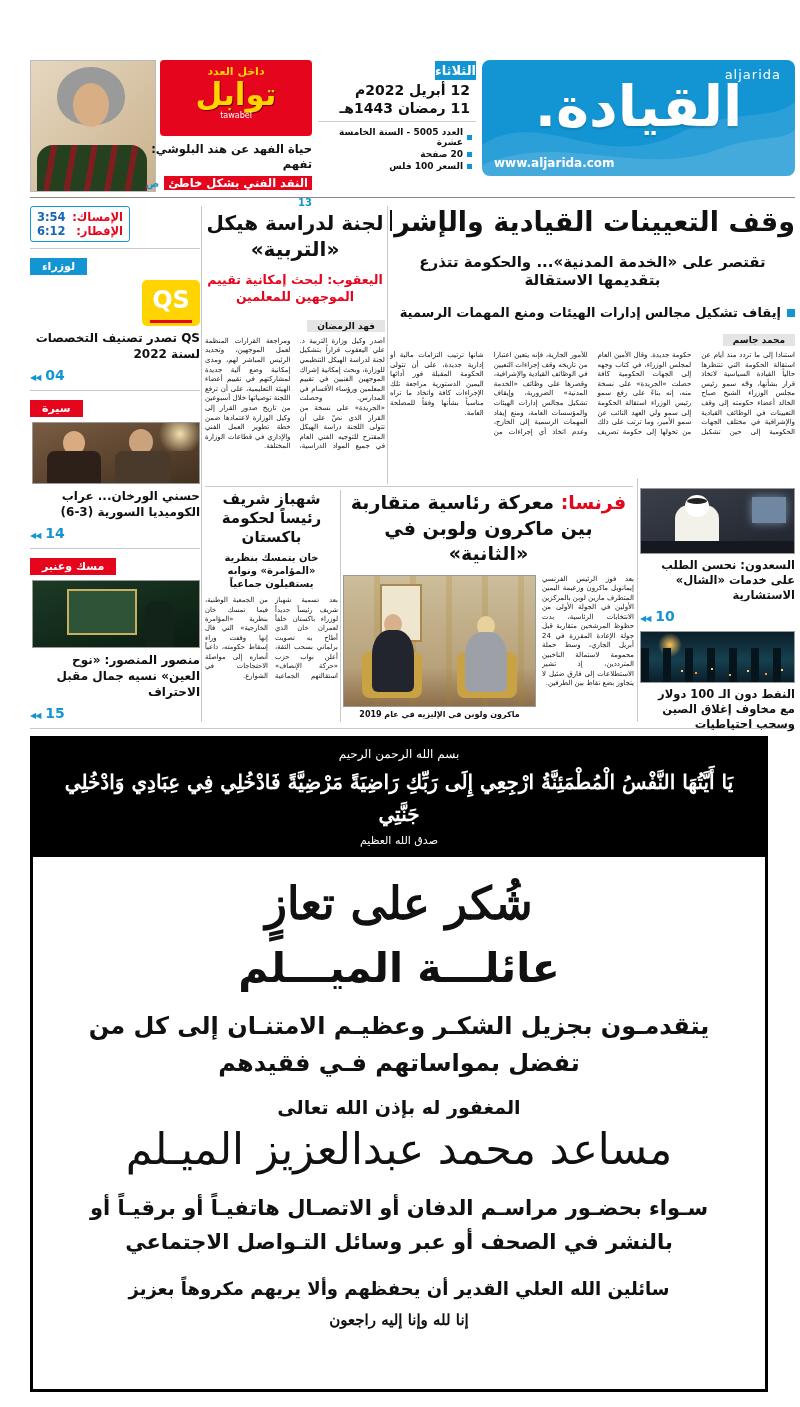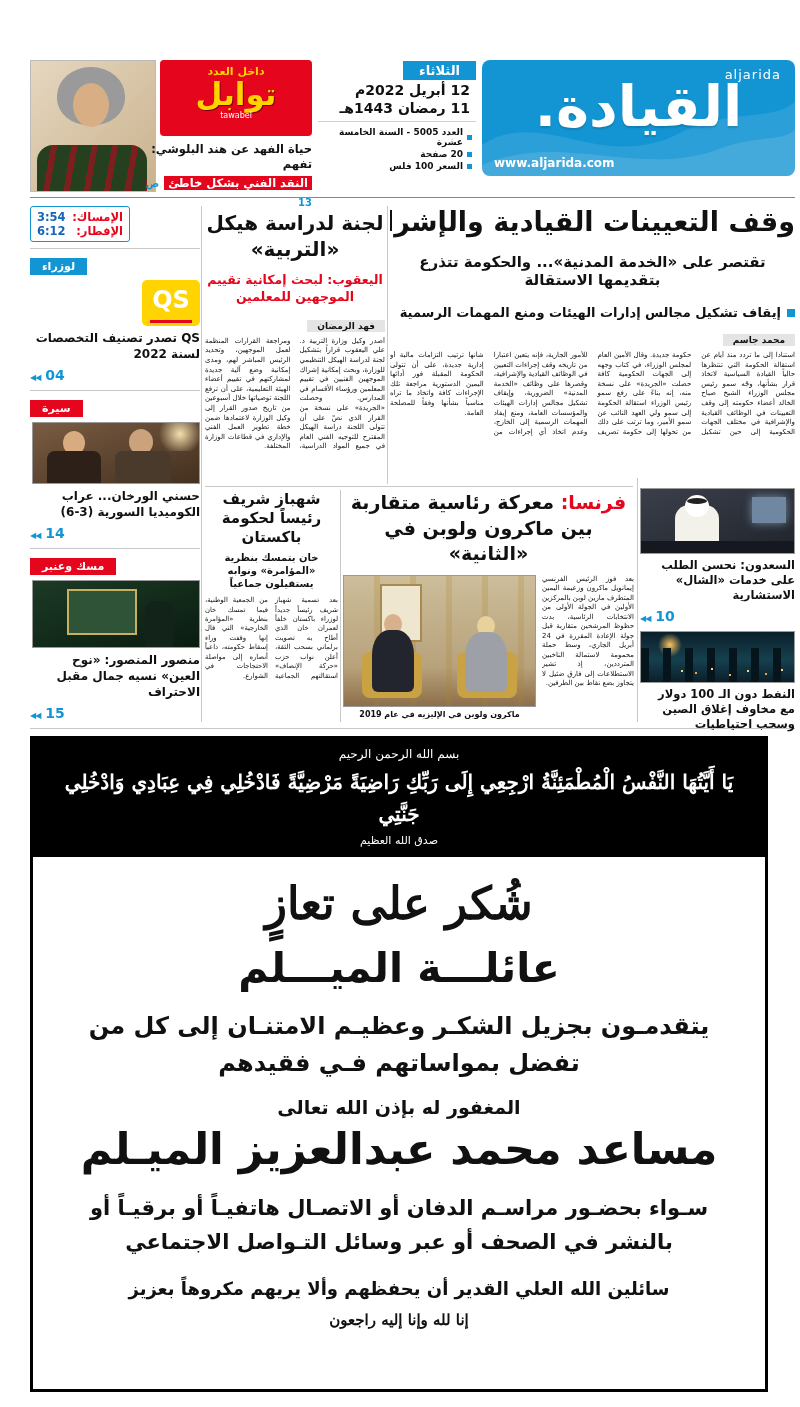--- a/index.html
+++ b/index.html
@@ -15,21 +15,21 @@
   .logo-block { position:absolute; left:482px; top:60px; width:313px; height:116px;
     background:#1495d3; border-radius:8px; overflow:hidden; color:#fff; }
   .logo-waves { position:absolute; inset:0; }
   .logo-latin { position:absolute; top:7px; right:14px; font-size:13px; letter-spacing:1px;text-align:center; }
   .logo-arabic { position:absolute; top:14px; width:100%; text-align:center;
     font-size:56px; font-weight:800; text-shadow:0 2px 2px rgba(0,0,0,.15); }
   .logo-site { position:absolute; bottom:6px; left:12px; font-size:12px; font-weight:bold; }
 
   .date-col { position:absolute; left:318px; top:60px; width:158px; height:122px; }
   .weekday { display:inline-block; background:#1495d3; color:#fff; font-weight:bold;
-    font-size:13px; padding:2px 16px; }
+    font-size:13px; padding:2px 0; }
   .date-greg,.date-hijri { font-size:14px; font-weight:800; padding:2px 6px 0; }
   .issue-lines { margin-top:5px; border-top:1px solid #cfcfcf; padding:4px 4px 0; }
   .issue-line { display:flex; align-items:center; gap:4px; font-size:9px; font-weight:bold; padding:1px 0; }
   .sq { width:5px; height:5px; background:#1495d3; flex:0 0 auto; }
   .sq-big { width:8px; height:8px; background:#1495d3; flex:0 0 auto; }
 
   .promo { position:absolute; left:30px; top:60px; width:282px; height:132px; }
   .promo-photo { position:absolute; left:0; top:0; width:126px; height:132px;
     background:linear-gradient(135deg,#e6d7c0,#c9b28d); overflow:hidden; border:1px solid #bbb; }
   .ph-hair { position:absolute; top:6px; left:26px; width:68px; height:58px; background:#9a9a9a;
@@ -161,21 +161,21 @@
     background:#fff; text-align:center; overflow:hidden; }
   .ob-band { background:#000; color:#fff; padding:8px 14px 10px; }
   .ob-bismillah { font-size:12px; font-family:"DejaVu Serif","Liberation Serif",serif; }
   .ob-verse { font-size:20px; font-weight:bold; font-family:"DejaVu Serif","Liberation Serif",serif;
     line-height:1.6; margin-top:5px; }
   .ob-sadaqa { font-size:11px; margin-top:4px; }
   .ob-title { font-size:45px; font-weight:800; font-family:"DejaVu Serif","Liberation Serif",serif; margin-top:20px; }
   .ob-family { font-size:41px; font-weight:800; margin-top:14px; }
   .ob-thanks { font-size:24px; font-weight:800; width:86%; margin:16px auto 0; line-height:1.55; }
   .ob-intro { font-size:19px; font-weight:800; margin-top:14px; }
-  .ob-name { font-size:43px; font-weight:700; margin-top:6px; white-space:nowrap; letter-spacing:-1px; }
+  .ob-name { font-size:43px; font-weight:400; margin-top:6px; white-space:nowrap; letter-spacing:-1px; }
   .ob-means { font-size:21px; font-weight:800; width:90%; margin:18px auto 0; line-height:1.6; }
   .ob-closing { font-size:18px; font-weight:800; margin-top:18px; }
   .ob-inna { font-size:15px; font-weight:800; font-family:"DejaVu Serif","Liberation Serif",serif; margin-top:12px; }
 </style>
 </head>
 <body>
 
 <div class="page">
 
   <div class="logo-block">

